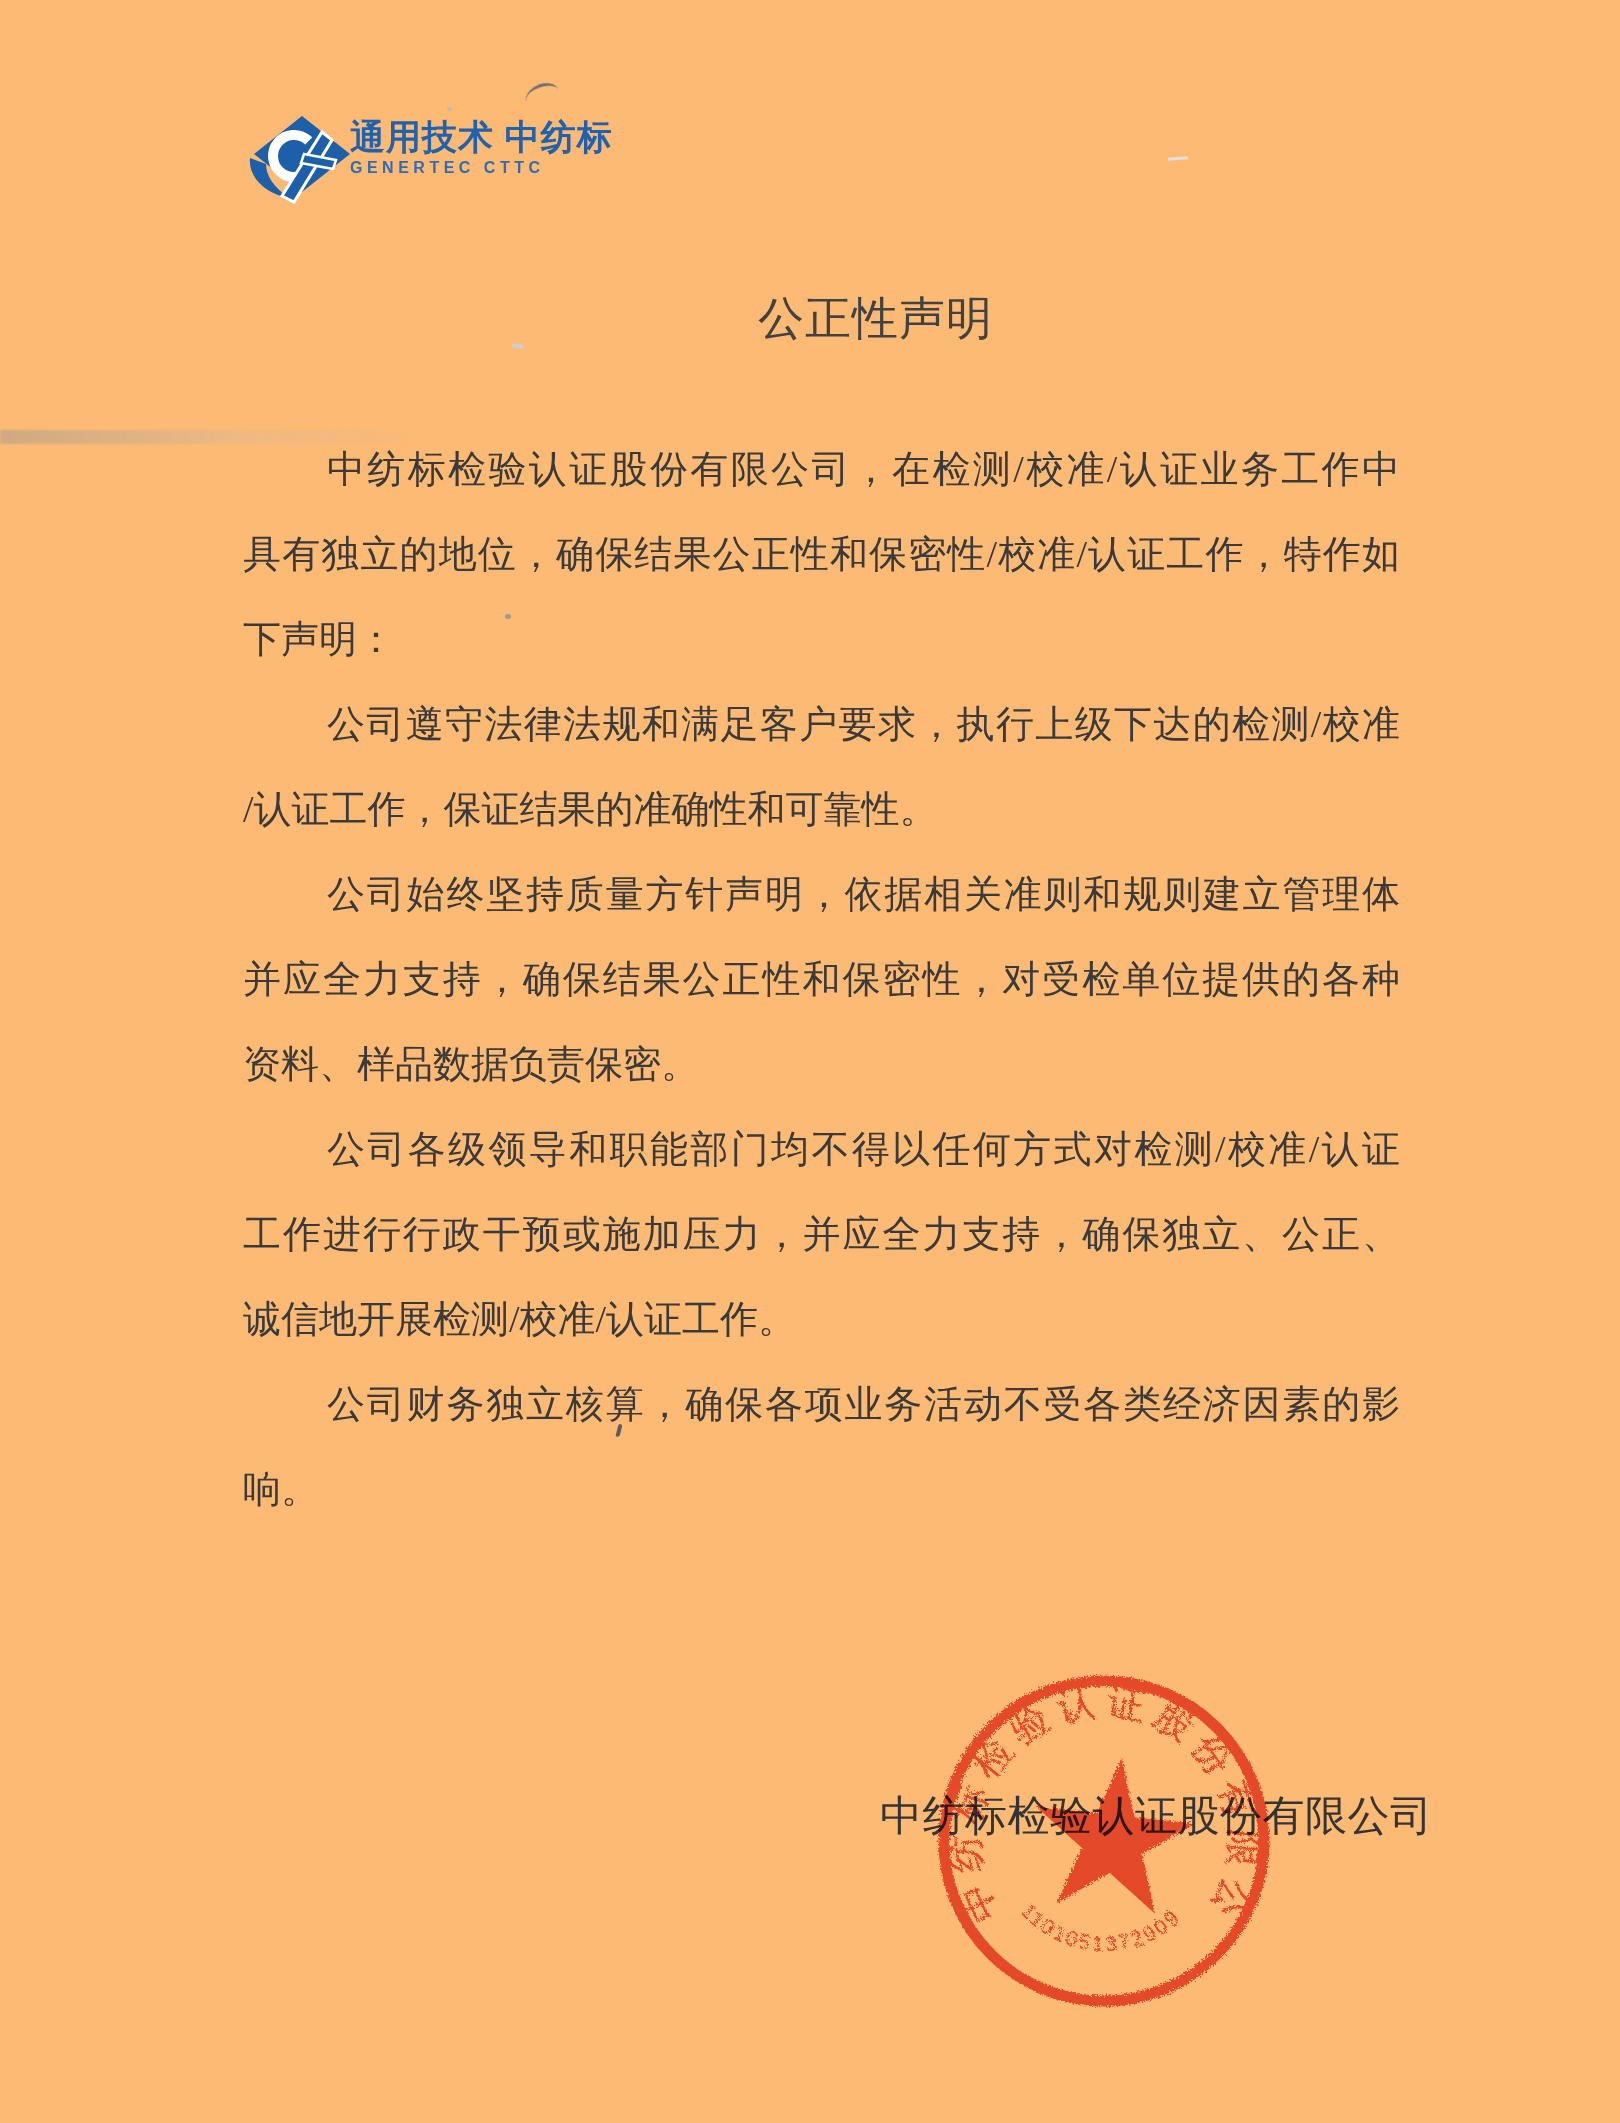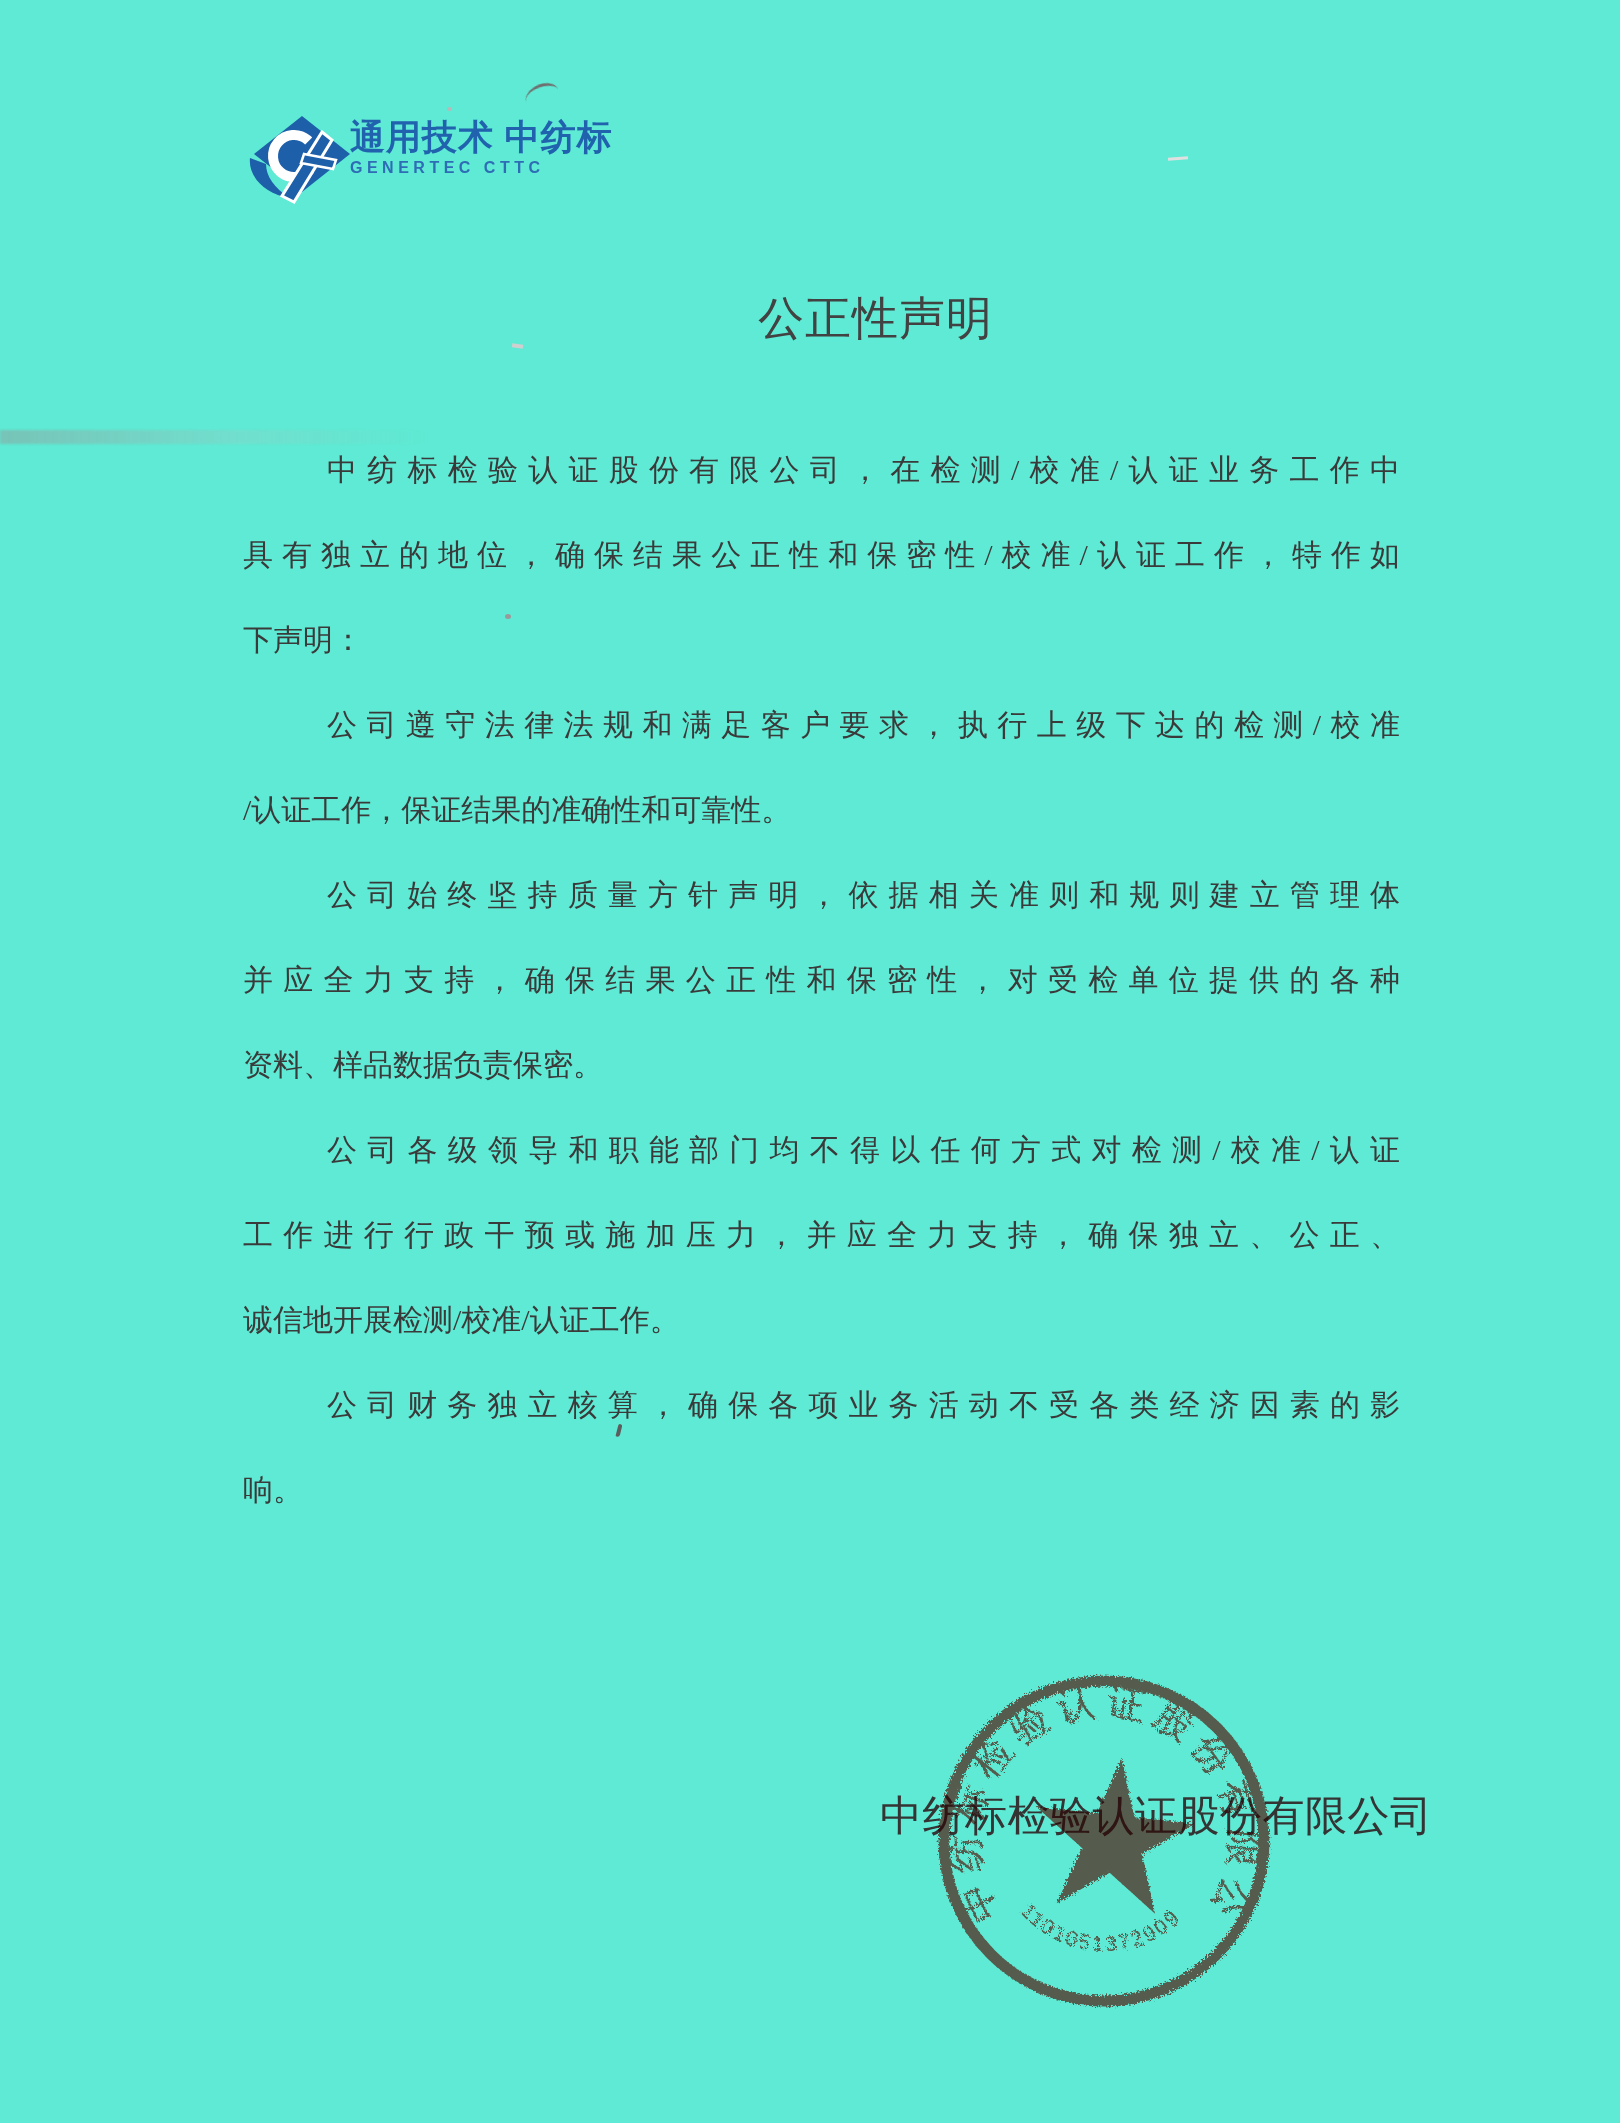--- a/index.html
+++ b/index.html
@@ -1,19 +1,19 @@
 <!DOCTYPE html>
 <html><head>
 <meta charset="utf-8">
 <style>
   html,body{margin:0;padding:0;background:#e9e9e9;}
   #page{
     position:relative;
     width:1620px;height:2123px;
-    background:#5eead4;
+    background:#fdba74;
     overflow:hidden;
     font-family:"Liberation Serif","DejaVu Serif",serif;
     color:#383838;
   }
 
   
   .logo{position:absolute;left:244px;top:110px;width:340px;height:84px;}
   .logo-mark{position:absolute;left:0;top:4px;width:108px;height:92px;}
   .logo-texts{position:absolute;left:106px;top:8px;width:240px;}
   .brand-cn{
@@ -30,21 +30,21 @@
   
   .doc-title{
     position:absolute;left:758px;top:288px;
     font-size:46px;font-weight:500;color:#424242;
     letter-spacing:1px;white-space:nowrap;
   }
 
   
   .body-text{
     position:absolute;left:243px;top:427px;width:1157px;
-    font-size:30px;color:#3a3a3a;
+    font-size:38px;color:#3a3a3a;
   }
   .line{
     height:85px;line-height:85px;
     text-align:justify;text-align-last:justify;
     overflow:hidden;
   }
   .line.indent{padding-left:84px;}
   .line.short{text-align:left;text-align-last:left;}
 
   

